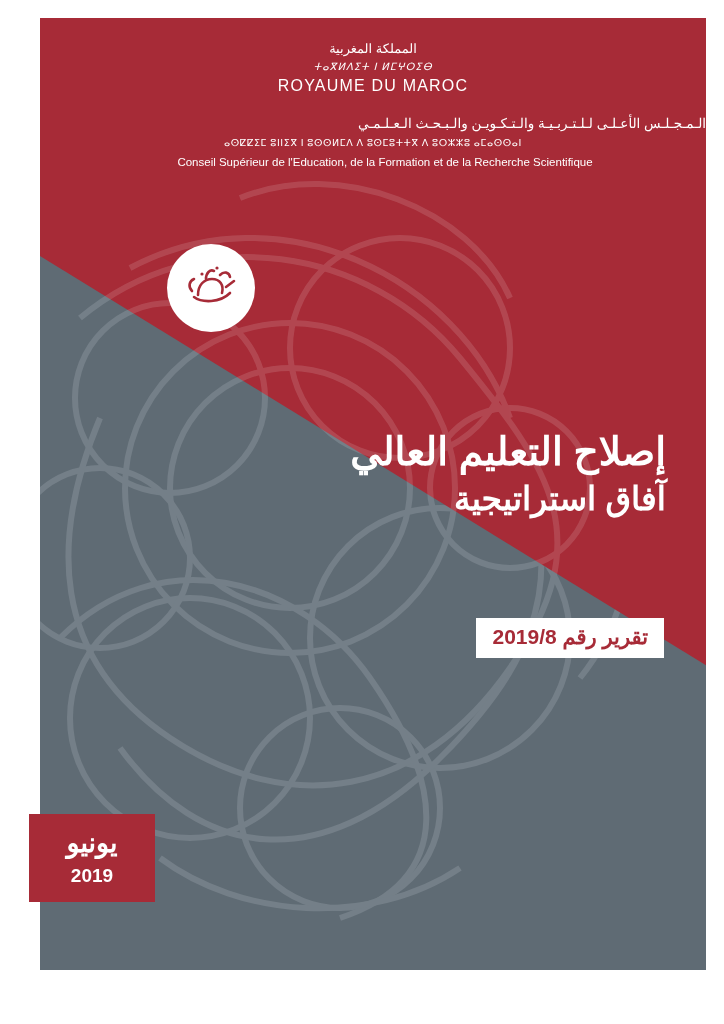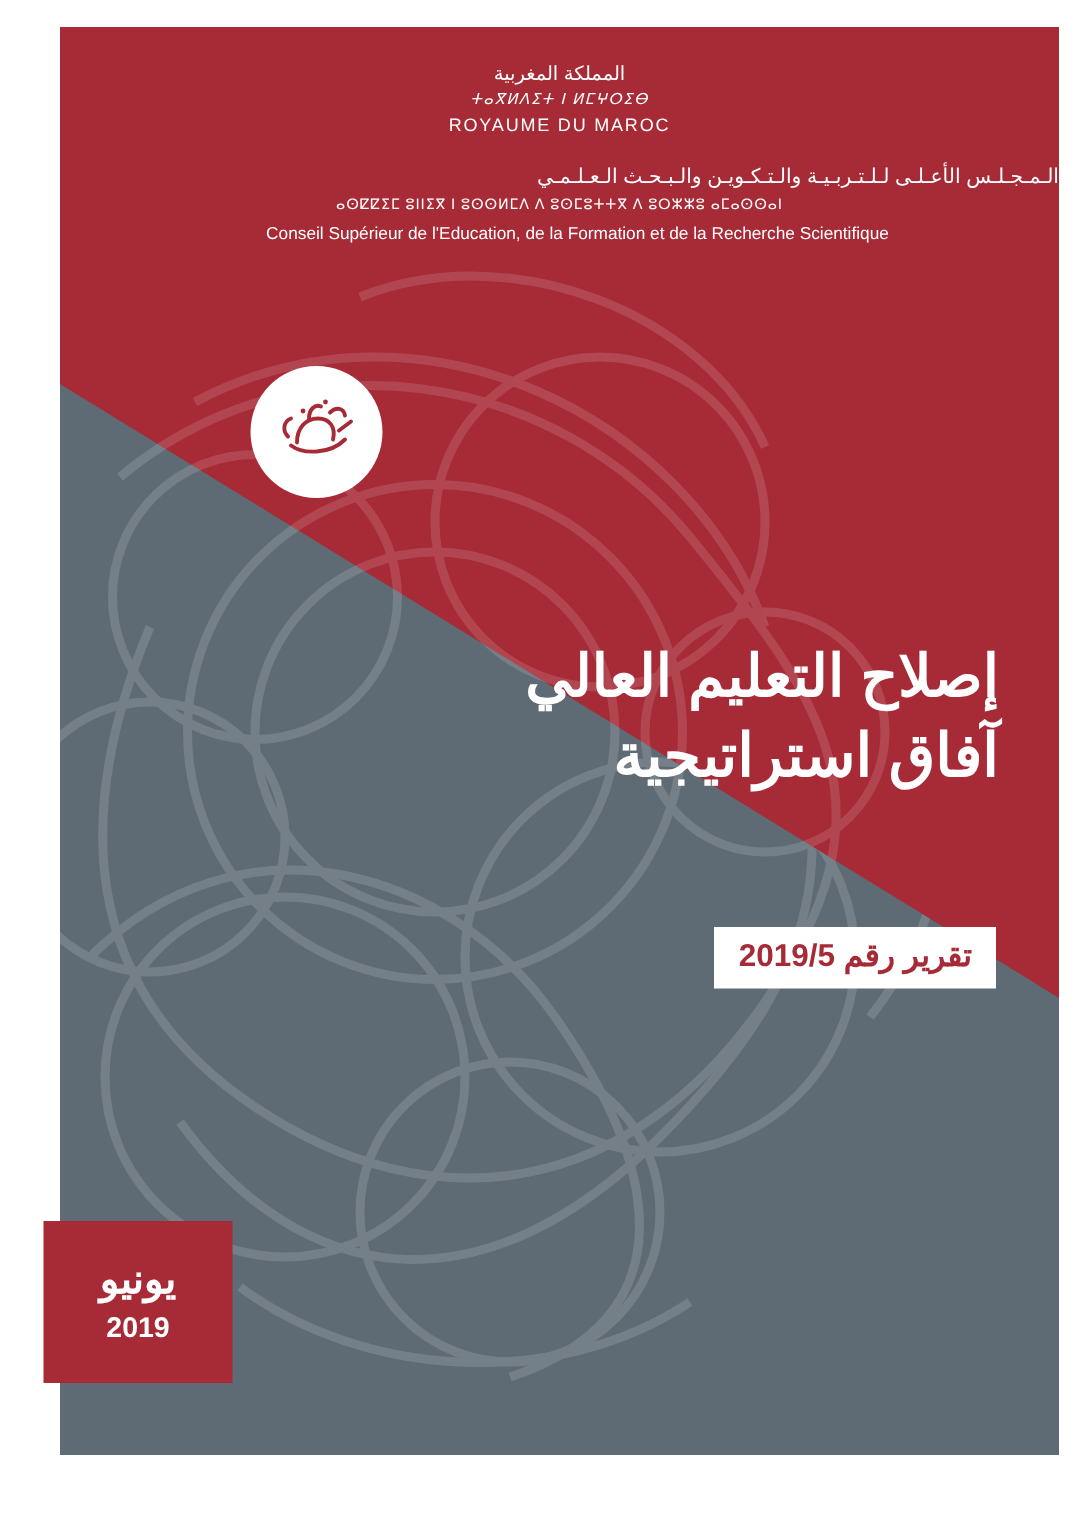--- a/index.html
+++ b/index.html
@@ -64,21 +64,21 @@
     font-size: 13px;
     letter-spacing: 0.5px;
   }
   .kingdom-tif {
     font-size: 10px;
     letter-spacing: 1px;
     margin-top: 2px;
     font-style: italic;
   }
   .kingdom-fr {
-    font-size: 12px;
+    font-size: 16px;
     letter-spacing: 1.2px;
     margin-top: 2px;
   }
   .council-ar {
     font-size: 13.5px;
     letter-spacing: 1.5px;
     margin-top: 18px;
     text-align: right;
   }
   .council-tif {
@@ -115,21 +115,21 @@
     color: #ffffff;
     direction: rtl;
   }
   .title-line1 {
     font-size: 39px;
     font-weight: bold;
     line-height: 1.25;
     letter-spacing: 0.5px;
   }
   .title-line2 {
-    font-size: 40px;
+    font-size: 33px;
     font-weight: bold;
     line-height: 1.35;
     letter-spacing: 0.5px;
   }
   
   .report-badge {
     position: absolute;
     right: 42px;
     top: 600px;
     background: #ffffff;
@@ -139,21 +139,21 @@
     padding: 7px 16px 9px 16px;
     direction: rtl;
     white-space: nowrap;
   }
   
   .date-box {
     position: absolute;
     left: 29px;
     top: 814px;
     width: 126px;
-    height: 108px;
+    height: 88px;
     background: #a72b37;
     color: #ffffff;
     display: flex;
     flex-direction: column;
     align-items: center;
     justify-content: center;
     direction: rtl;
   }
   .date-month {
     font-size: 27px;
@@ -235,21 +235,21 @@
         <circle cx="22" cy="17" r="1.6" fill="#a72b37"></circle>
         <circle cx="37" cy="11" r="1.6" fill="#a72b37"></circle>
       </svg>
     </div>
 
     <div class="title-block">
       <div class="title-line1">إصلاح التعليم العالي</div>
       <div class="title-line2">آفاق استراتيجية</div>
     </div>
 
-    <div class="report-badge">تقرير رقم 2019/5</div>
+    <div class="report-badge">تقرير رقم 2019/8</div>
 
   </div>
 
   <div class="date-box">
     <div class="date-month">يونيو</div>
     <div class="date-year">2019</div>
   </div>
 
 </div>
 

